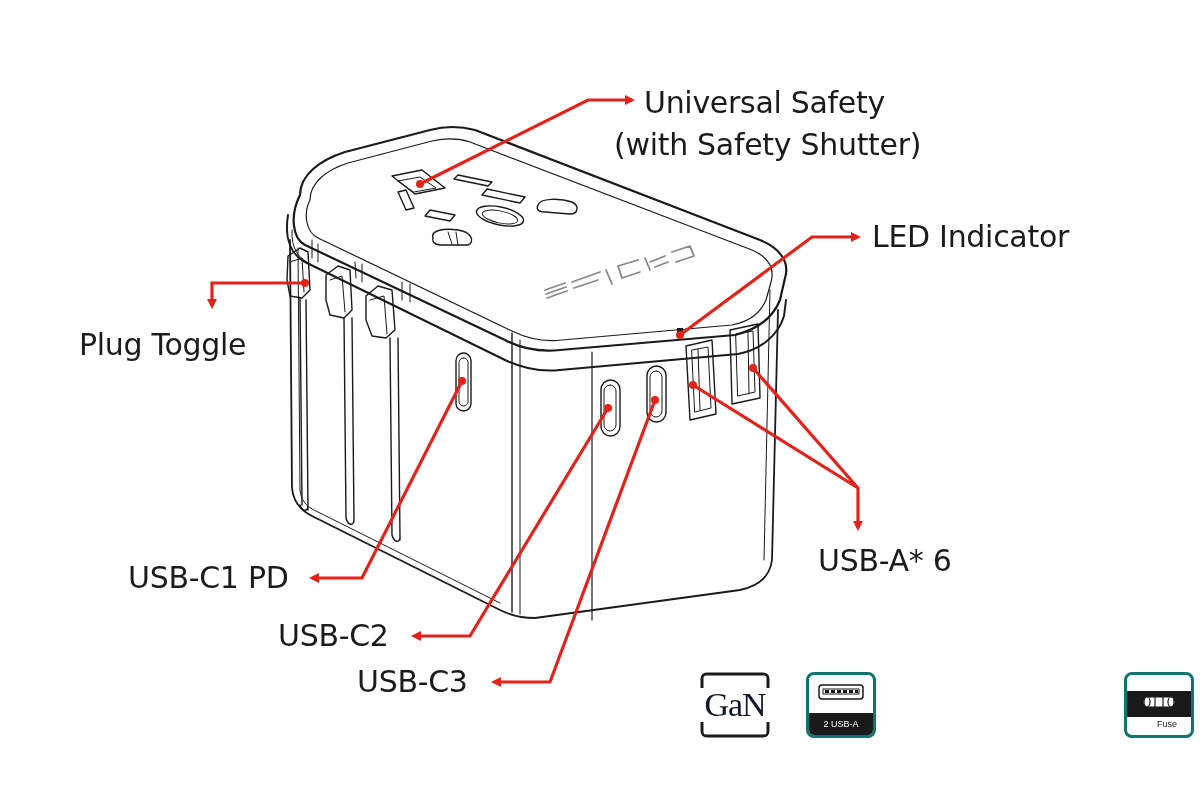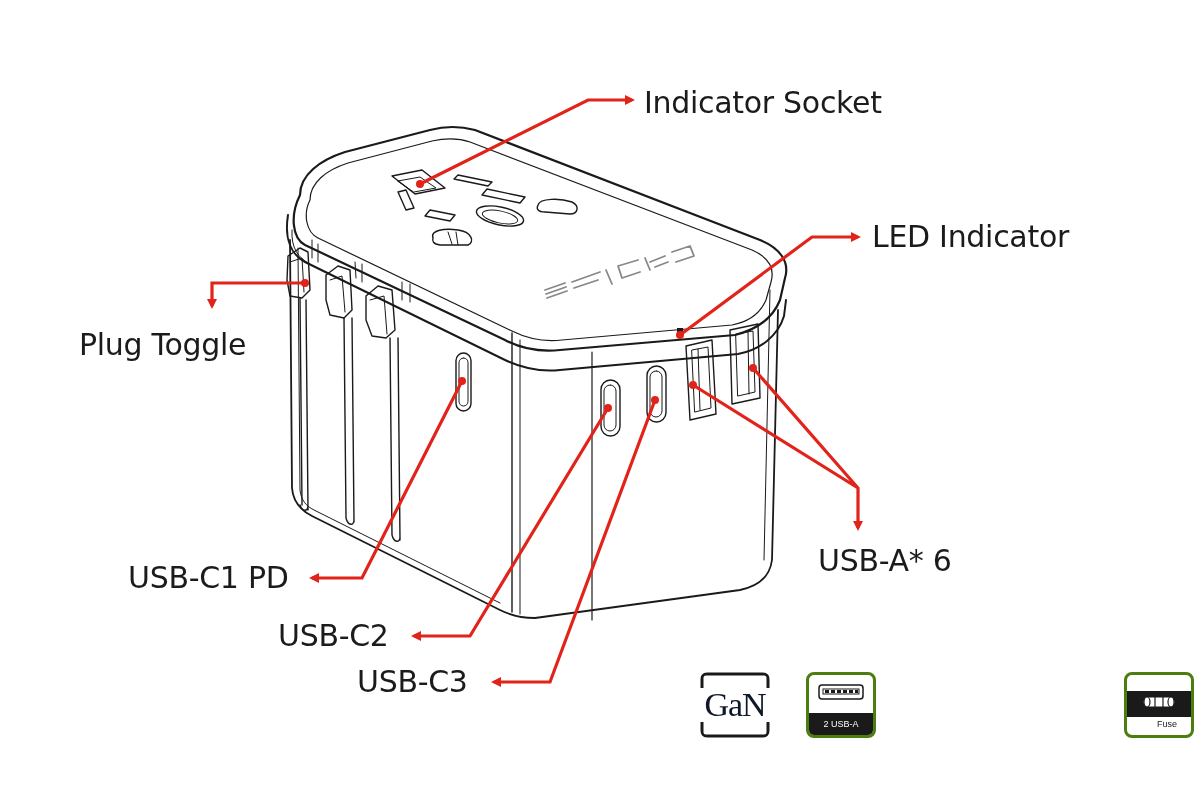--- a/index.html
+++ b/index.html
@@ -3,21 +3,21 @@
 <meta charset="utf-8">
 <style>
   html, body { margin:0; padding:0; background:#ffffff; }
   body { width:1200px; height:800px; position:relative; overflow:hidden;
          font-family:"DejaVu Sans", sans-serif; color:#1a1a1a; }
   #stage { position:absolute; left:0; top:0; width:1200px; height:800px; }
   .label { position:absolute; font-family:"DejaVu Sans", sans-serif; font-size:30px;
            color:#1b1b1b; white-space:nowrap; line-height:1; letter-spacing:-0.3px; }
   .label.two-line { text-align:left; line-height:42px; }
   .badge { position:absolute; top:672px; width:70px; height:66px; box-sizing:border-box;
-           border:3px solid #4d7c0f; border-radius:8px; background:#fff; overflow:hidden; }
+           border:3px solid #0f766e; border-radius:8px; background:#fff; overflow:hidden; }
   .badge .cap { position:absolute; left:0; right:0; bottom:0; height:22px; background:#1a1a1a;
                 color:#fff; font-size:9px; text-align:center; line-height:22px;
                 font-family:"Liberation Sans", sans-serif; }
   .badge.gan { border:none; }
   .gan-text { position:absolute; left:0; right:0; top:14px; text-align:center;
               font-family:Liberation Serif, serif; font-size:34px; color:#0f172a; letter-spacing:-1px; }
   .fuse-band { position:absolute; left:0; right:0; top:16px; height:26px; background:#1a1a1a; }
   .fuse-cap { position:absolute; left:16px; right:0; bottom:2px; height:18px; text-align:center;
               color:#1a1a1a; font-size:9px; line-height:18px; font-family:"Liberation Sans", sans-serif; }
   svg.icon { position:absolute; }
@@ -138,21 +138,22 @@
       <circle cx="655" cy="400" r="4" fill="#e2231a" stroke="none"></circle>
     </g>
     <g>
       <path d="M693,385 L858,488 M753,368 L858,488 L858,528" marker-end="url(#ah)"></path>
       <circle cx="693" cy="385" r="4" fill="#e2231a" stroke="none"></circle>
       <circle cx="753" cy="368" r="4" fill="#e2231a" stroke="none"></circle>
     </g>
   </svg>
 
   <div class="label two-line" style="left:614px;top:82px">
-    <div style="padding-left:30px">Indicator Socket</div>
+    <div style="padding-left:30px">Universal Safety</div>
+    <div>(with Safety Shutter)</div>
   </div>
   <div class="label" style="left:872px;top:222px">LED Indicator</div>
   <div class="label" style="left:79px;top:330px">Plug Toggle</div>
   <div class="label" style="left:128px;top:563px">USB-C1 PD</div>
   <div class="label" style="left:278px;top:621px">USB-C2</div>
   <div class="label" style="left:357px;top:667px">USB-C3</div>
   <div class="label" style="left:818px;top:546px">USB-A* 6</div>
 
   <div class="badge gan" style="left:700px">
     <svg class="icon" width="70" height="66" style="left:0;top:0" fill="none" stroke="#1a1a1a" stroke-width="3">

